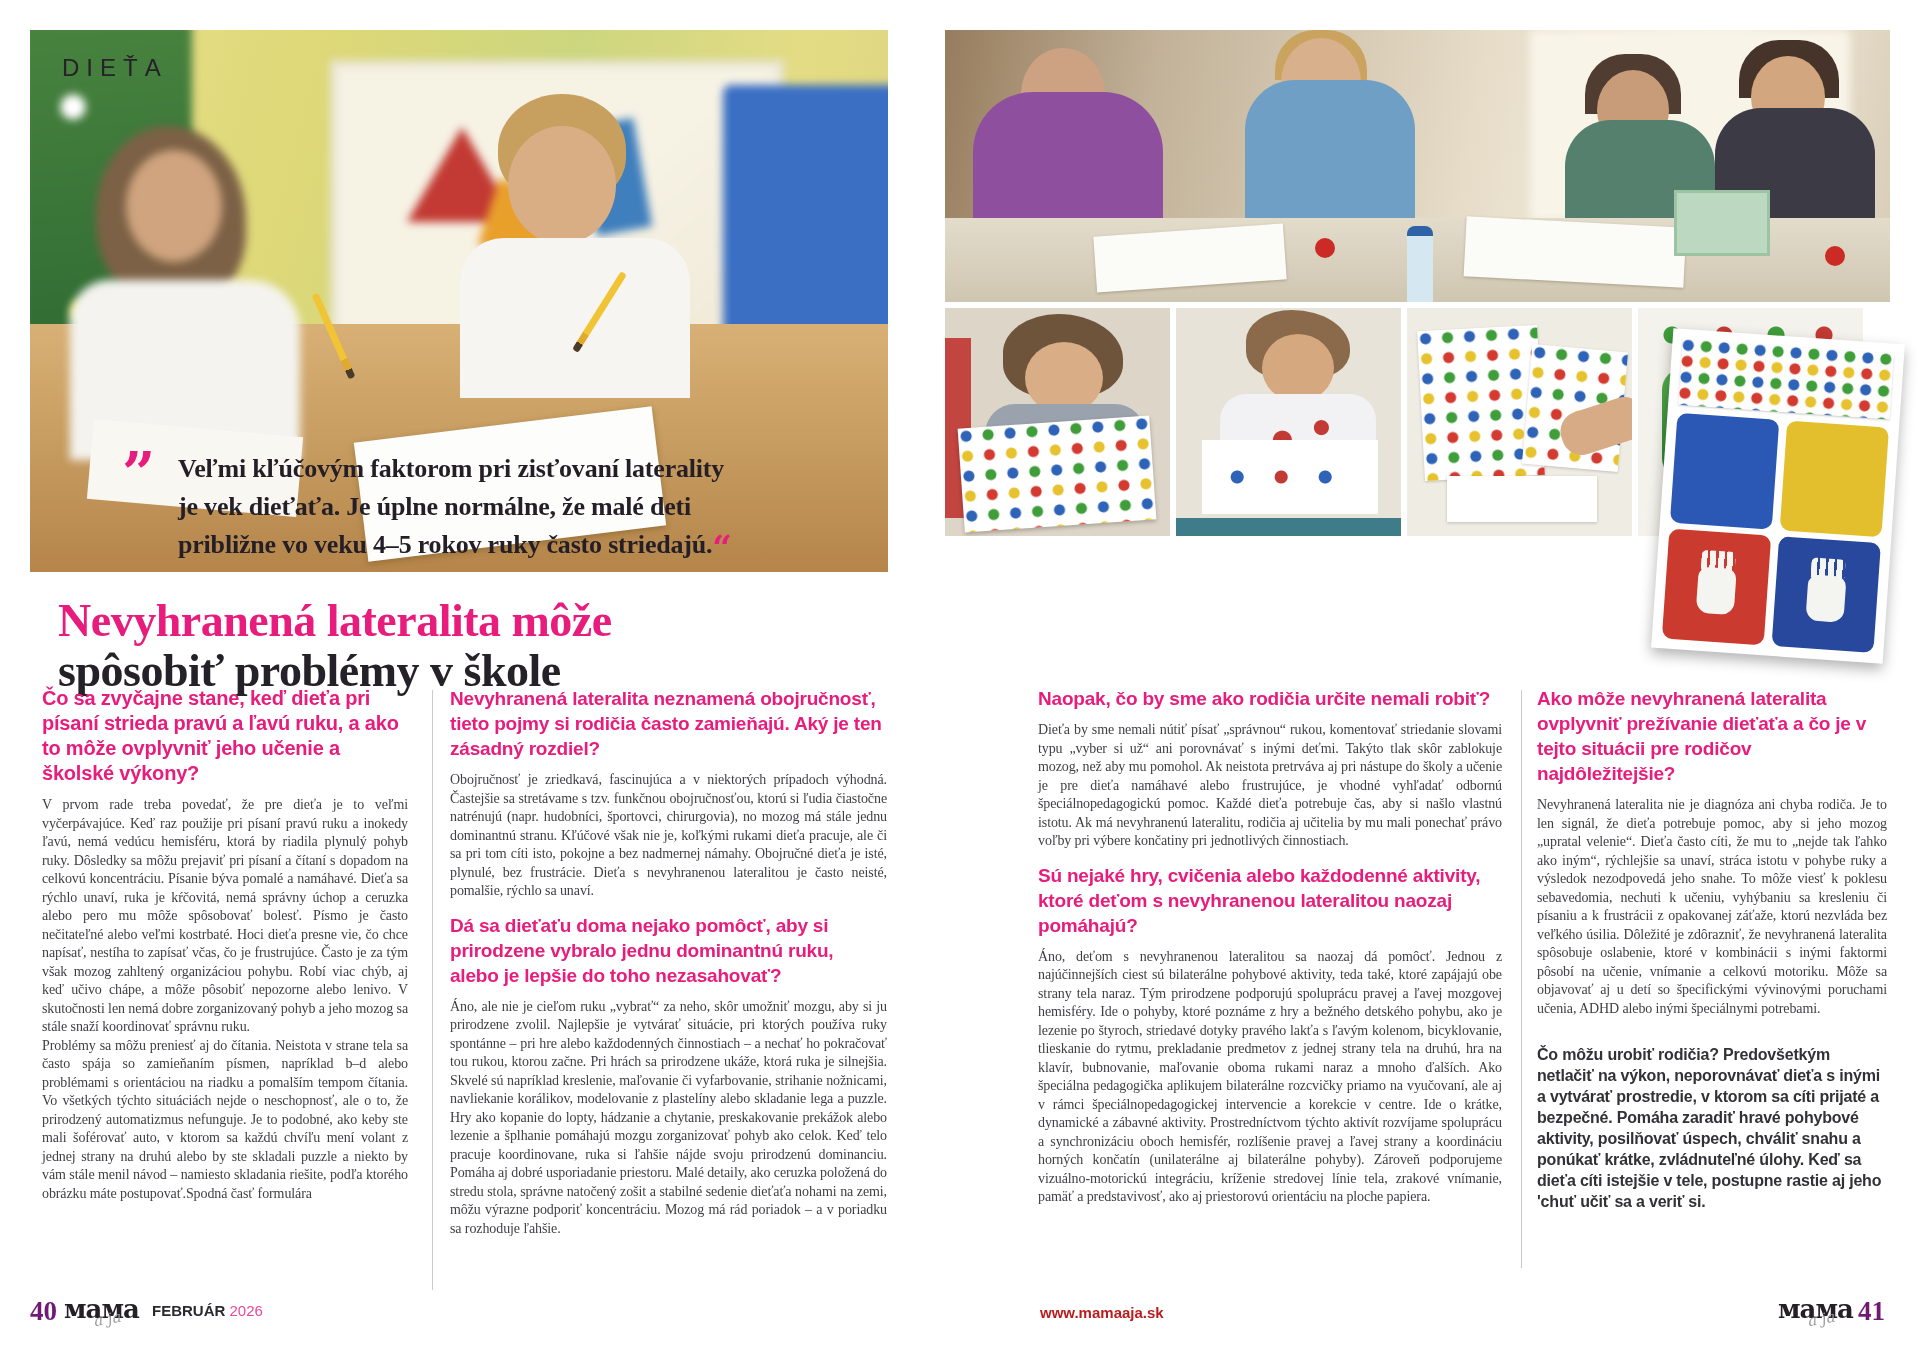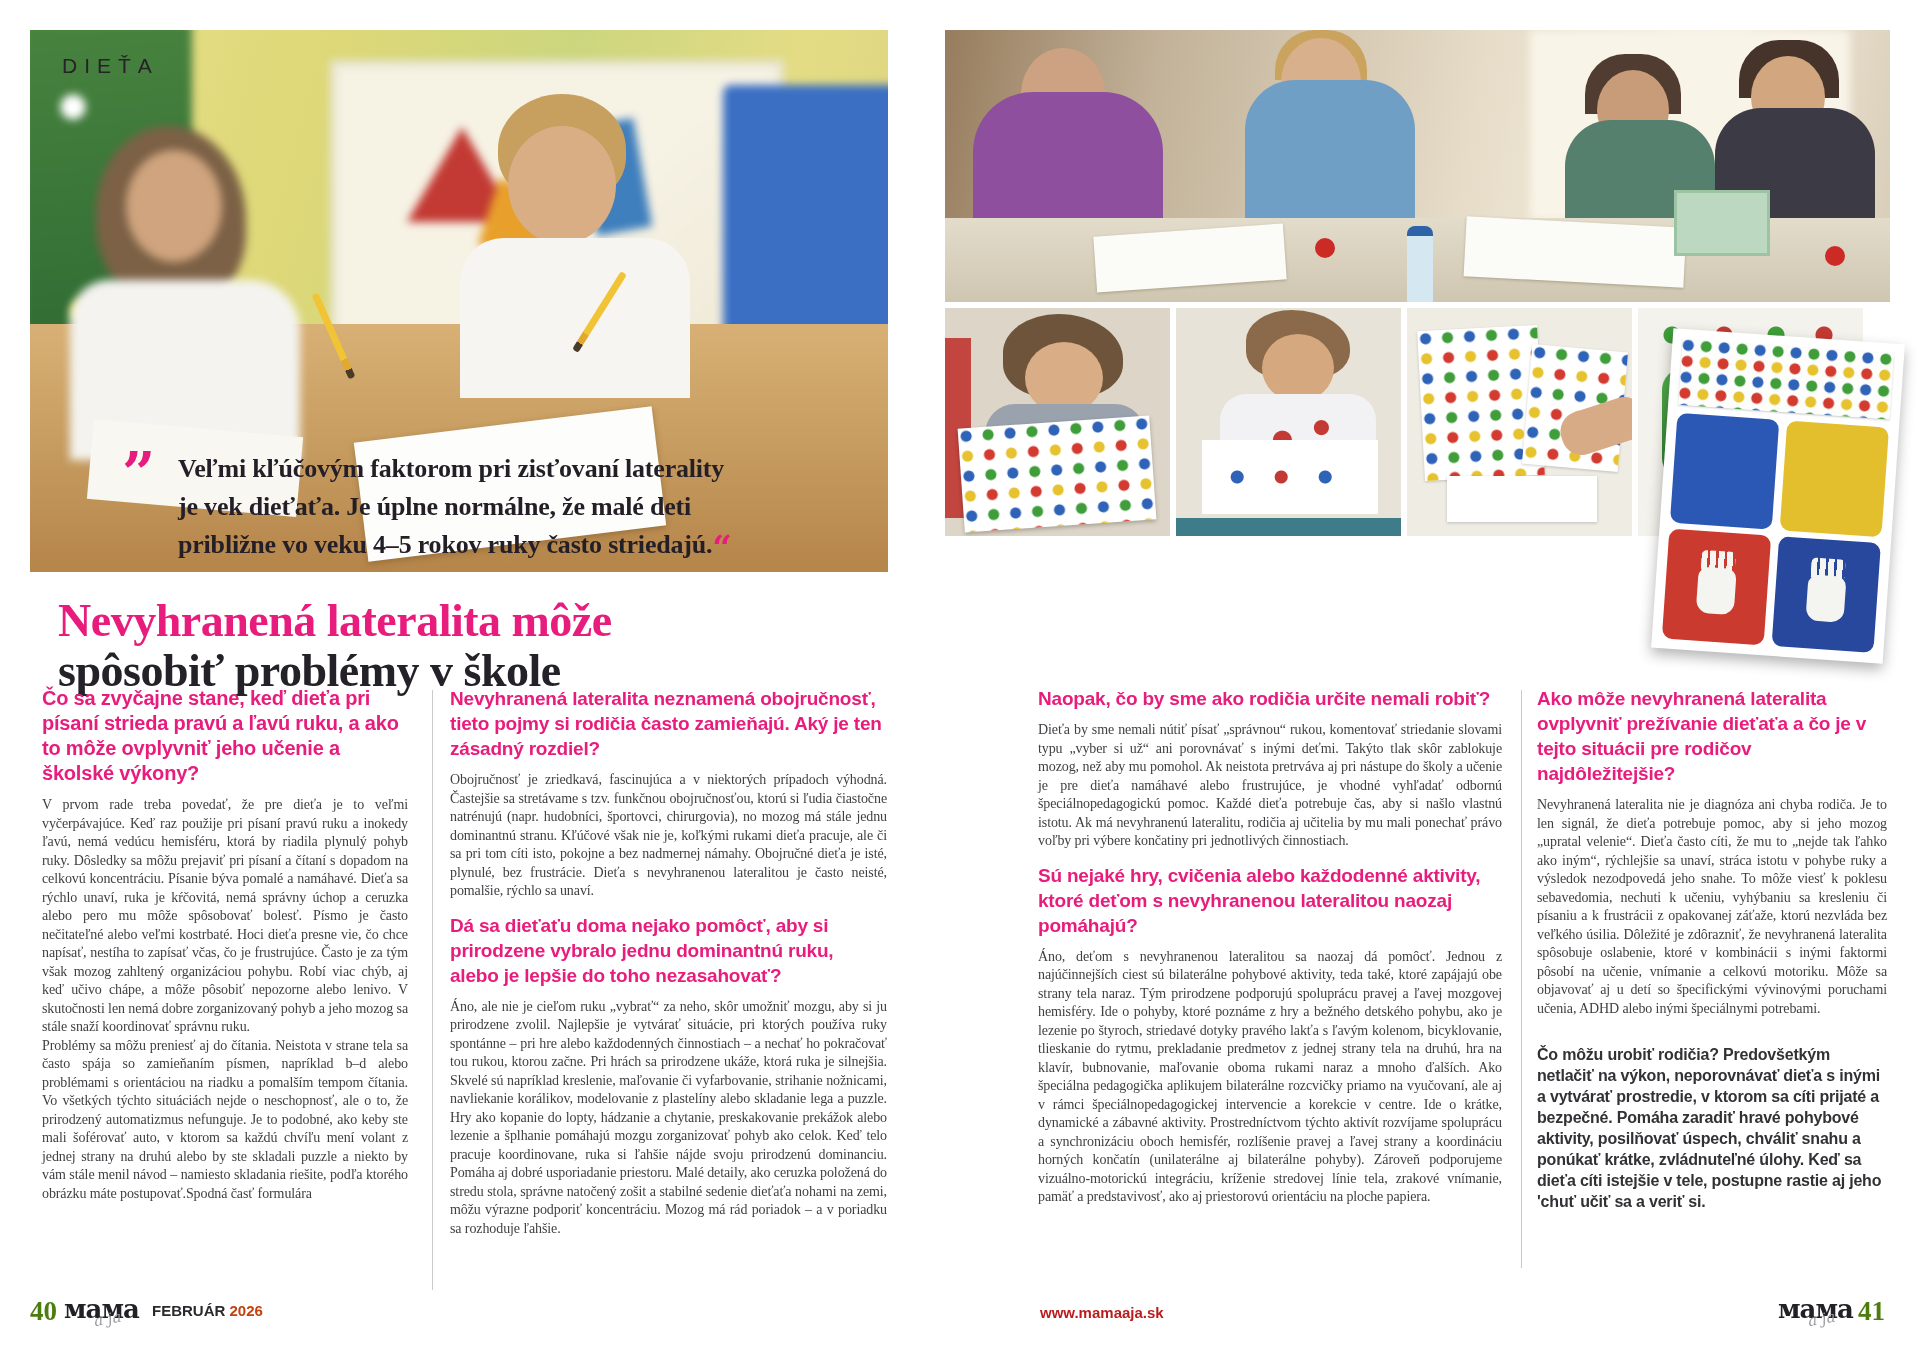--- a/index.html
+++ b/index.html
@@ -28,21 +28,21 @@
   .lp-girl-body{position:absolute;left:40px;top:250px;width:230px;height:180px;background:#f4f3ef;border-radius:40px 50px 0 0;}
   .lp-boy-hair{position:absolute;left:468px;top:64px;width:128px;height:110px;background:#c79f5e;border-radius:50% 50% 42% 44%;}
   .lp-boy-head{left:478px;top:96px;width:108px;height:118px;background:#d9ae85;}
   .lp-boy-body{position:absolute;left:430px;top:208px;width:230px;height:160px;background:#f6f5f1;border-radius:44px 44px 0 0;}
   .lp-paper1{position:absolute;left:330px;bottom:28px;width:300px;height:120px;background:#fdfdfb;transform:rotate(-7deg);box-shadow:0 2px 6px rgba(90,60,20,.35);}
   .lp-paper2{position:absolute;left:60px;bottom:64px;width:210px;height:80px;background:#f8f7f2;transform:rotate(5deg);}
   .pencil{position:absolute;width:7px;height:92px;background:linear-gradient(180deg,#f1c436 78%,#e2a92f 78%,#e2a92f 90%,#4a3a28 90%);border-radius:3px;}
   .pencil.p1{left:566px;top:236px;transform:rotate(32deg);}
   .pencil.p2{left:300px;top:260px;transform:rotate(-24deg);}
   .kicker{position:absolute;left:32px;top:24px;color:#272129;font-family:"Liberation Sans",sans-serif;
-          font-size:21px;letter-spacing:7px;font-weight:400;}
+          font-size:24px;letter-spacing:7px;font-weight:400;}
   
   .pullquote{position:absolute;left:92px;top:420px;width:730px;}
   .q-open{position:absolute;left:0;top:-6px;color:#e81c7c;font:700 58px/1 "DejaVu Serif",serif;}
   .q-lines{margin-left:56px;font:700 26px/38px "Liberation Serif",serif;color:#241e26;letter-spacing:-0.2px;}
   .q-lines span{display:block;}
   .q-lines .q-last span{display:inline;}
   .q-close{color:#e81c7c;font:700 34px/1 "DejaVu Serif",serif;vertical-align:-6px;}
   
   .photoR{position:absolute;left:945px;top:30px;width:945px;height:272px;overflow:hidden;
      background:linear-gradient(100deg,#977c5e 0%,#c2b299 22%,#e6dcc8 55%,#f6f0e2 78%,#d8ccb6 100%);}
@@ -128,28 +128,28 @@
   .bodytxt{margin:10px 0 0 0;font:14px/18.5px "Liberation Serif",serif;letter-spacing:-0.1px;
            color:#3f3e42;text-align:justify;}
   .bodytxt.cont{margin-top:0;}
   .blockgap{margin-top:12px;}
   .boldpara{margin:26px 0 0 0;font:700 16px/21px "Liberation Sans",sans-serif;color:#323236;
             letter-spacing:-0.2px;text-align:left;}
   .vrule{position:absolute;width:1px;background:#c9c9ce;}
   .vrL{left:432px;top:690px;height:600px;}
   .vrR{left:1521px;top:690px;height:578px;}
   
-  .pgnum{position:absolute;top:1296px;font:700 27px/30px "Liberation Serif",serif;color:#4d7c0f;}
+  .pgnum{position:absolute;top:1296px;font:700 27px/30px "Liberation Serif",serif;color:#701a75;}
   .pg40{left:30px;} .pg41{left:1858px;}
   .logo{position:absolute;top:1294px;width:80px;height:44px;}
   .logoL{left:64px;} .logoR{left:1778px;}
   .logo-main{font:700 26px/30px "DejaVu Serif",serif;color:#232026;letter-spacing:-1px;}
   .logo-sub{position:absolute;left:30px;top:17px;font:italic 400 15px/16px "DejaVu Serif",serif;color:#9b9b9e;transform:rotate(-10deg);}
   .issue{position:absolute;left:152px;top:1302px;font-family:"Liberation Sans",sans-serif;font-size:15px;color:#2a2a2e;}
-  .issue .m{font-weight:700;} .issue .y{font-weight:700;color:#c2410c;}
+  .issue .m{font-weight:700;} .issue .y{font-weight:400;color:#ec4899;}
   .website{position:absolute;left:1040px;top:1304px;font:700 15px/18px "Liberation Sans",sans-serif;color:#b91c1c;}
 </style>
 </head>
 <body>
 
 <div class="spread">
 
   <div class="photoL">
     <div class="lp-poster blur"></div>
     <div class="lp-board blur">

